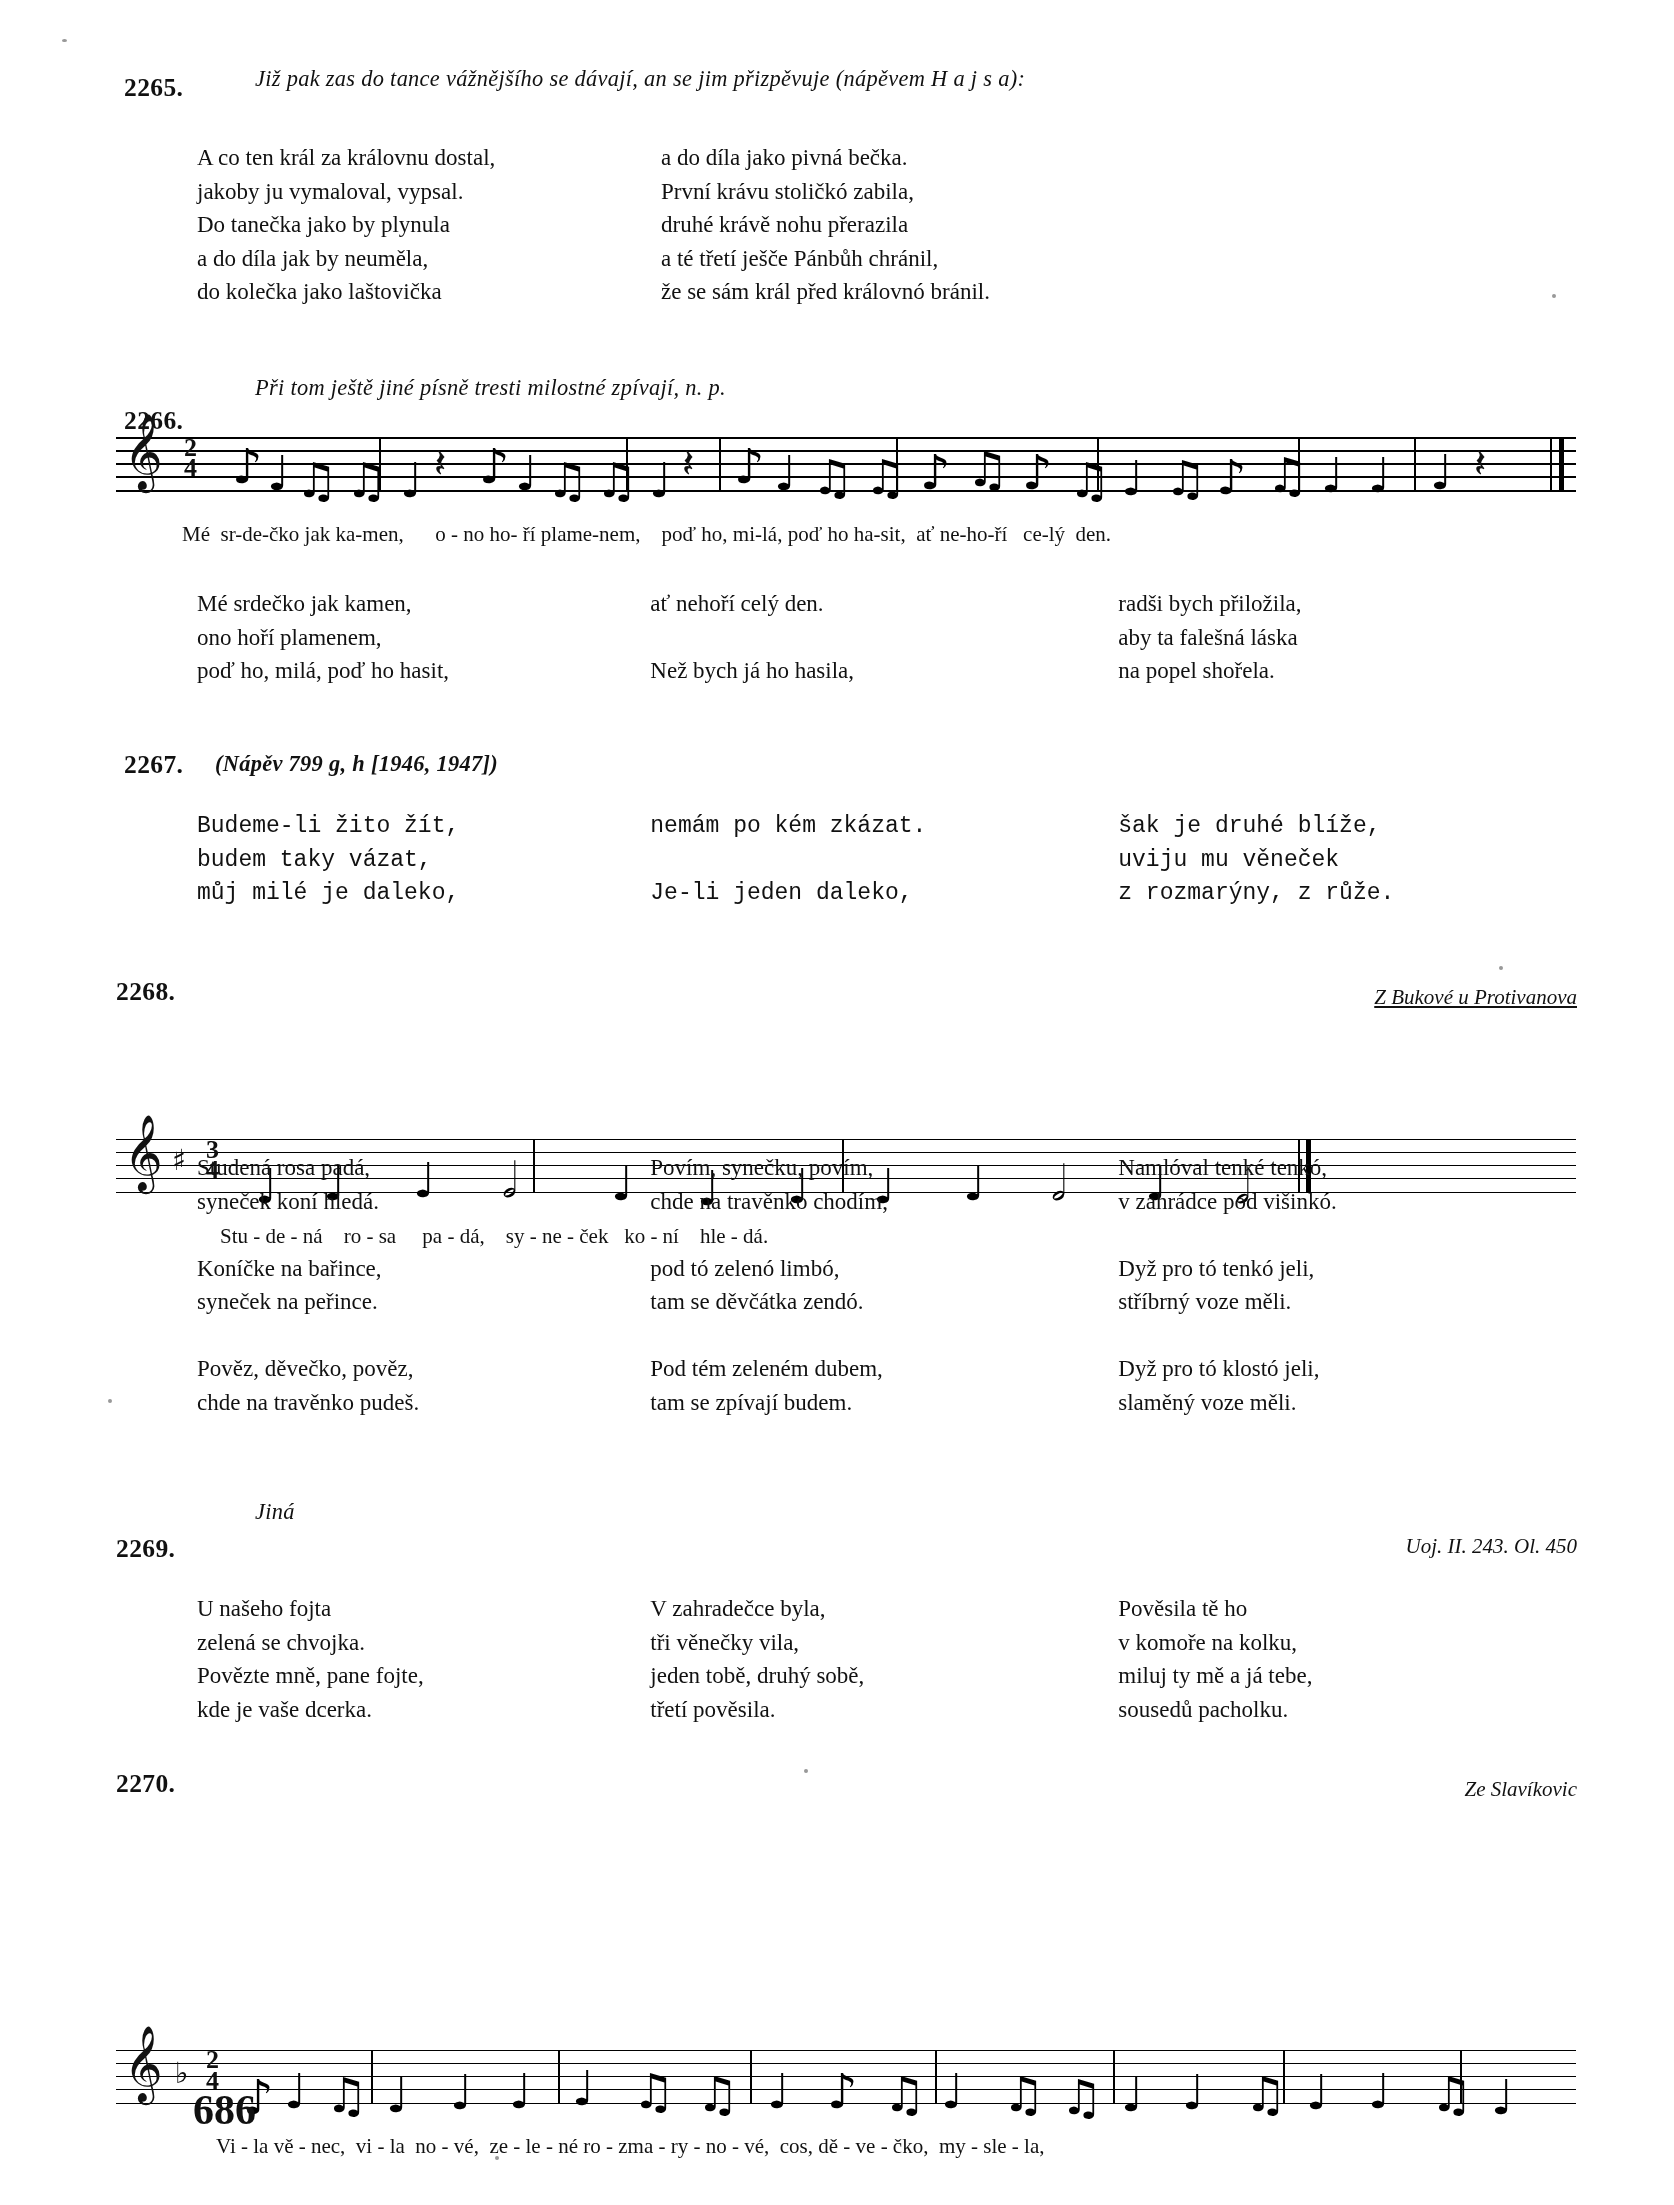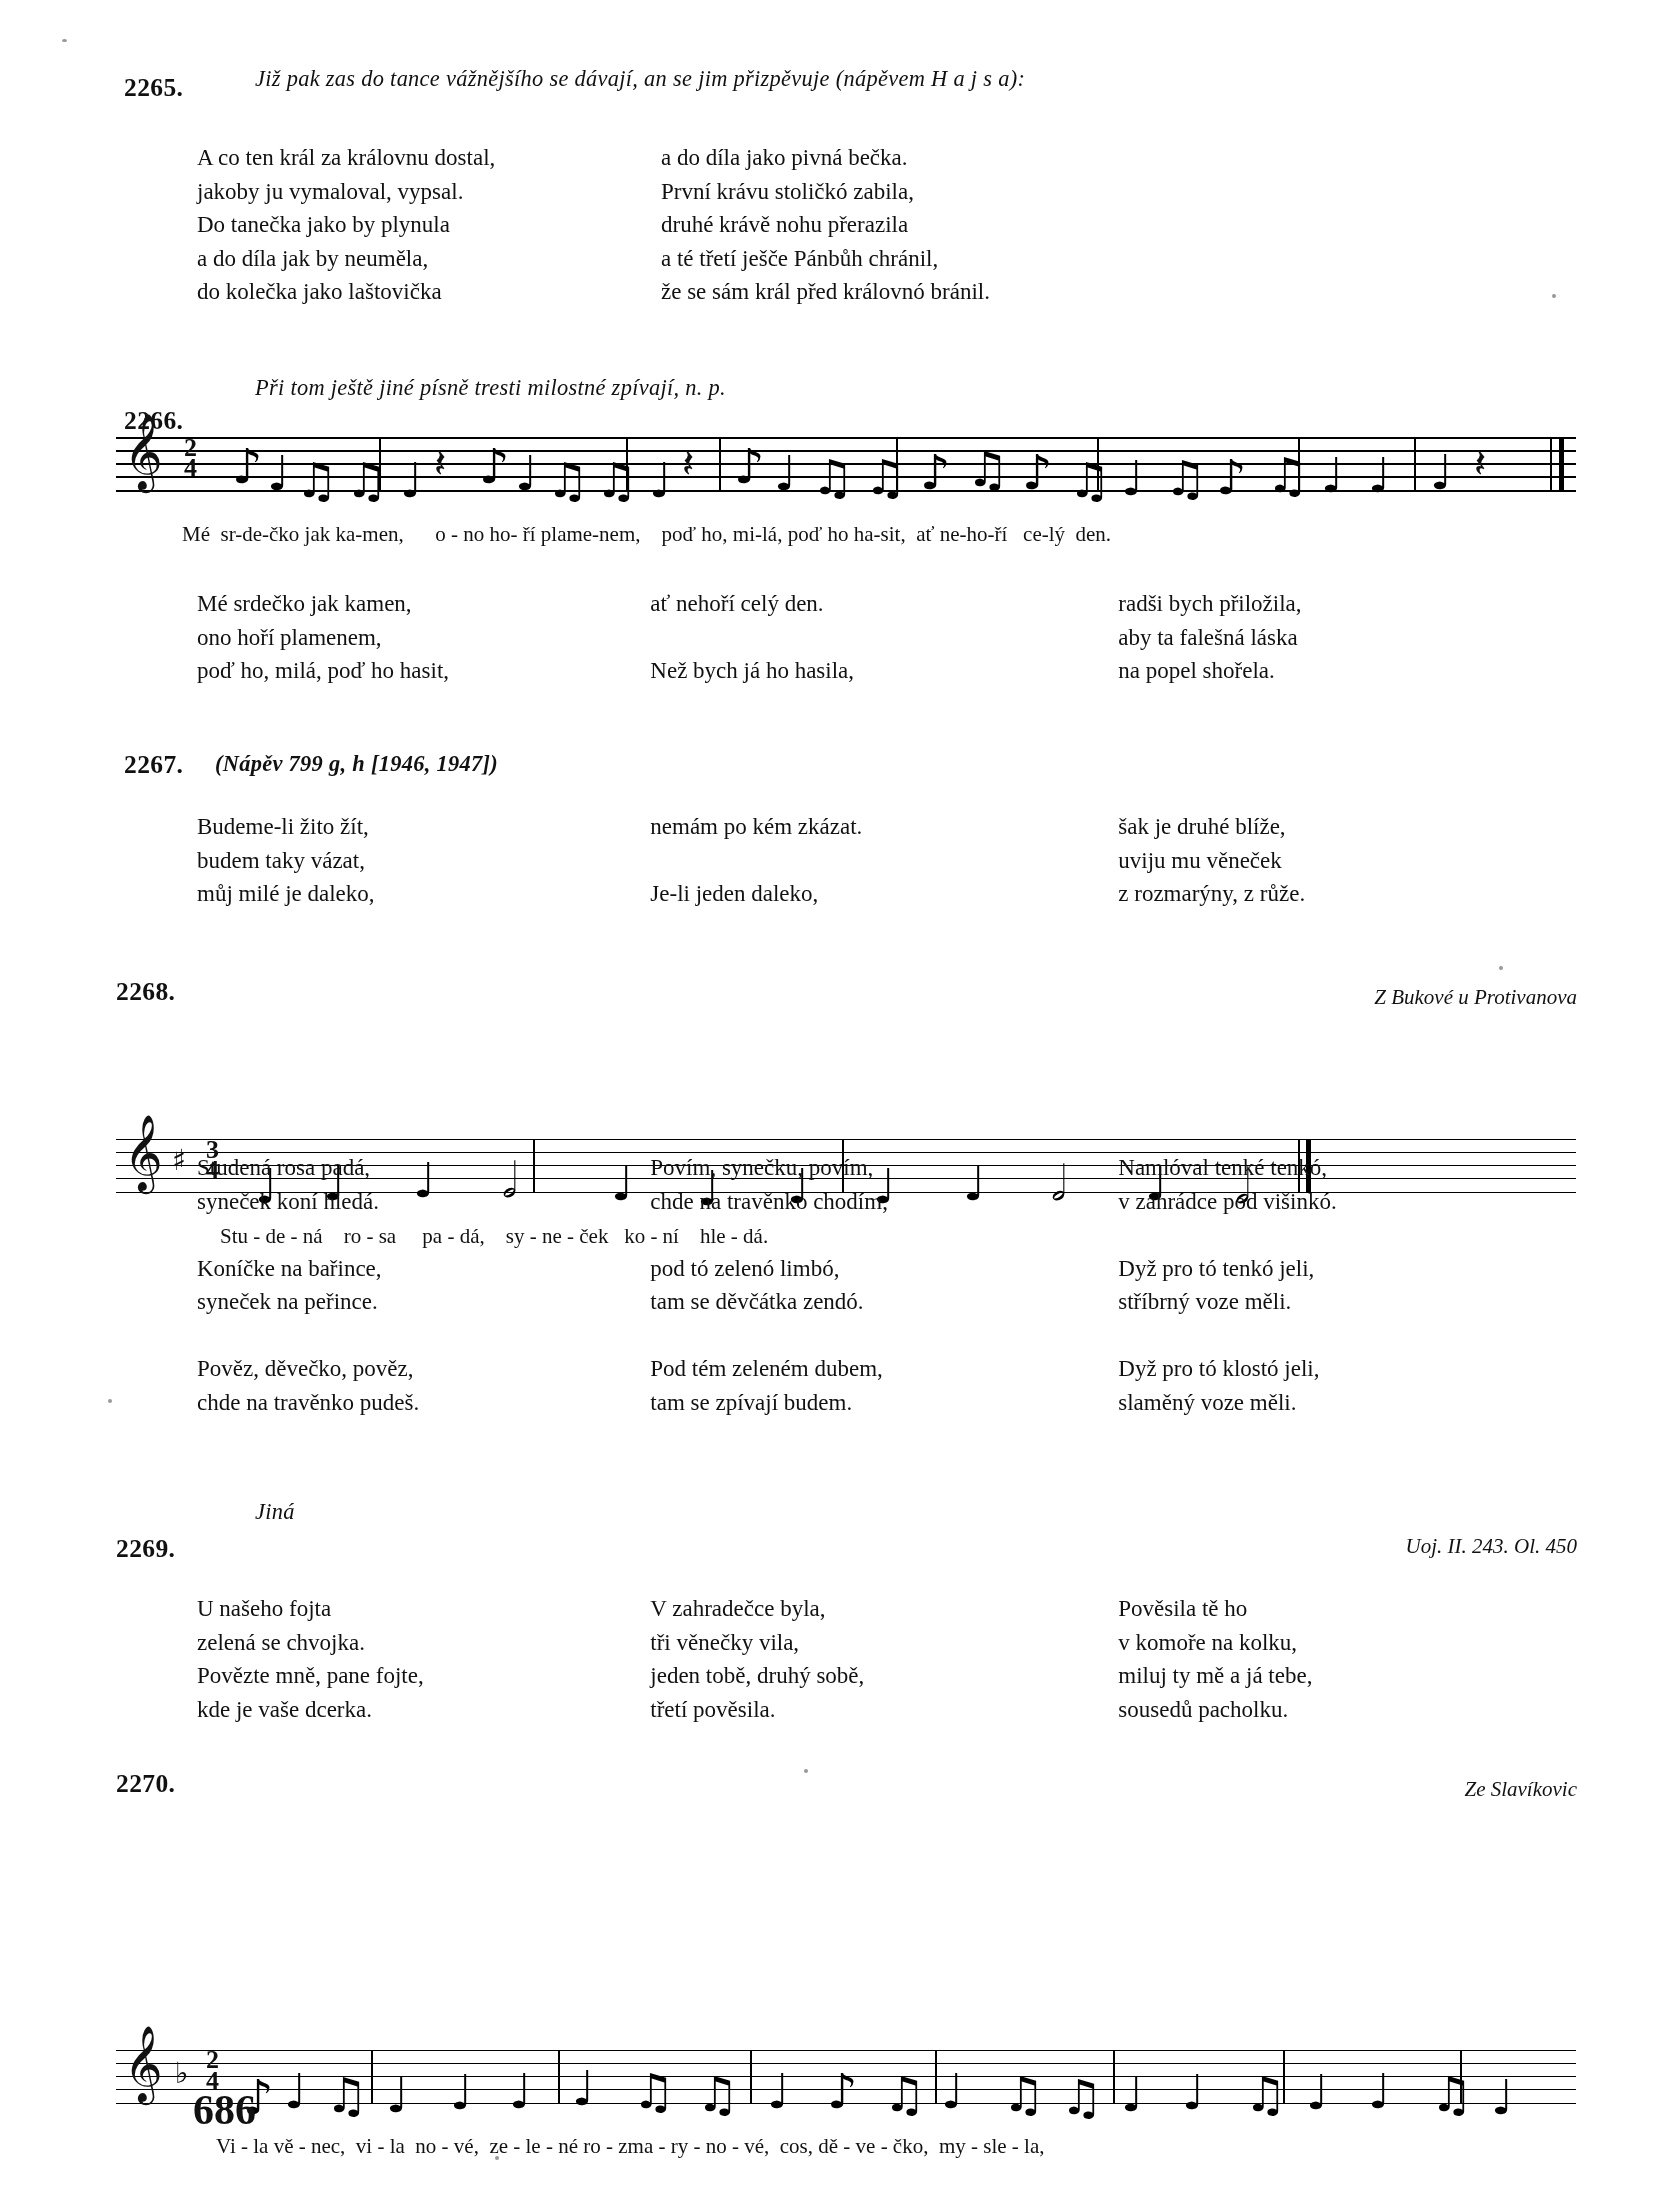--- a/index.html
+++ b/index.html
@@ -225,36 +225,36 @@
 aby ta falešná láska
 na popel shořela.</div>
   </div>
 
   <div class="blk" style="left:124px; top:750px;">
     <span class="num">2267.</span>
   </div>
   <div class="blk" style="left:215px; top:751px;font-weight:bold;">
     <span class="heading-italic">(Nápěv 799 g, h [1946, 1947])</span>
   </div>
-  <div class="blk cols" style="left:197px; top:810px; width:1314px;">
+  <div class="blk cols" style="left:197px; top:810px; width:1314px;font-family:Liberation Mono, monospace;">
     <div class="verse col-a">Budeme-li žito žít,
 budem taky vázat,
 můj milé je daleko,</div>
     <div class="verse col-b">nemám po kém zkázat.
 
 Je-li jeden daleko,</div>
     <div class="verse col-c">šak je druhé blíže,
 uviju mu věneček
 z rozmarýny, z růže.</div>
   </div>
 
   <div class="blk" style="left:116px; top:977px;text-align:right;">
     <span class="num">2268.</span>
   </div>
-  <div class="blk right-note" style="left:1005px; top:985px; width:572px;">
+  <div class="blk right-note" style="left:1005px; top:985px; width:572px;text-decoration:underline;">
     <span>Z Bukové u Protivanova</span>
   </div>
 
   <div class="blk staff-wrap" style="left:116px; top:1020px; width:1460px;">
     <div class="staff" style="width:1460px;">
       <div class="line l1"></div>
         <div class="line l2"></div>
         <div class="line l3"></div>
       <div class="line l4"></div>
         <div class="line l5"></div>

